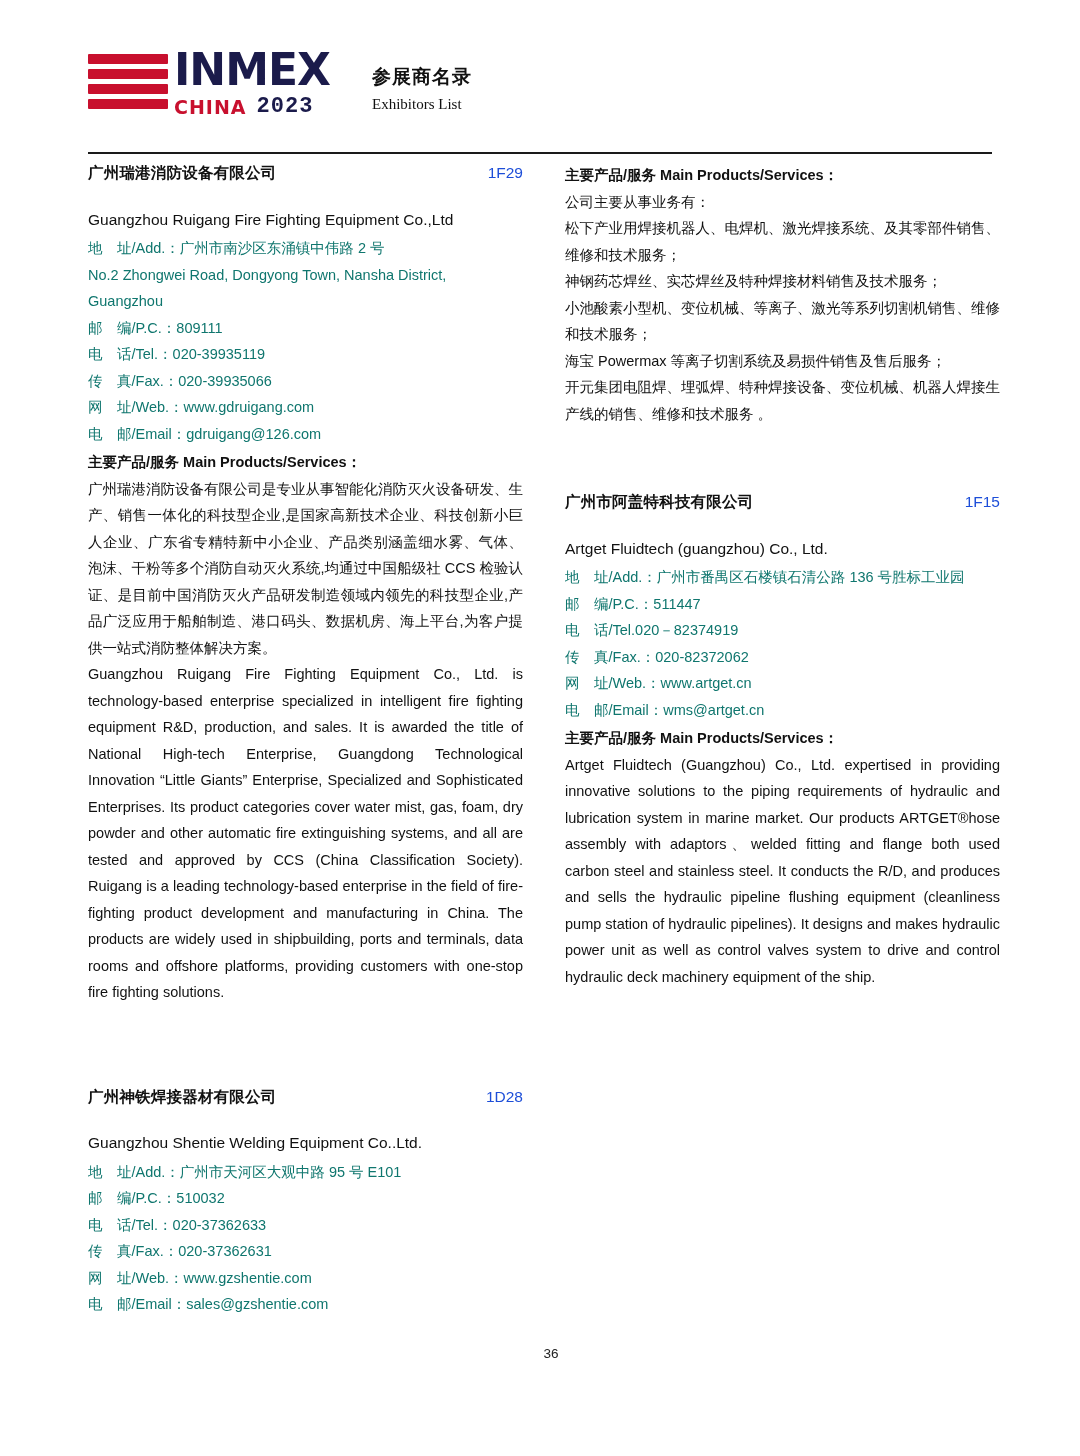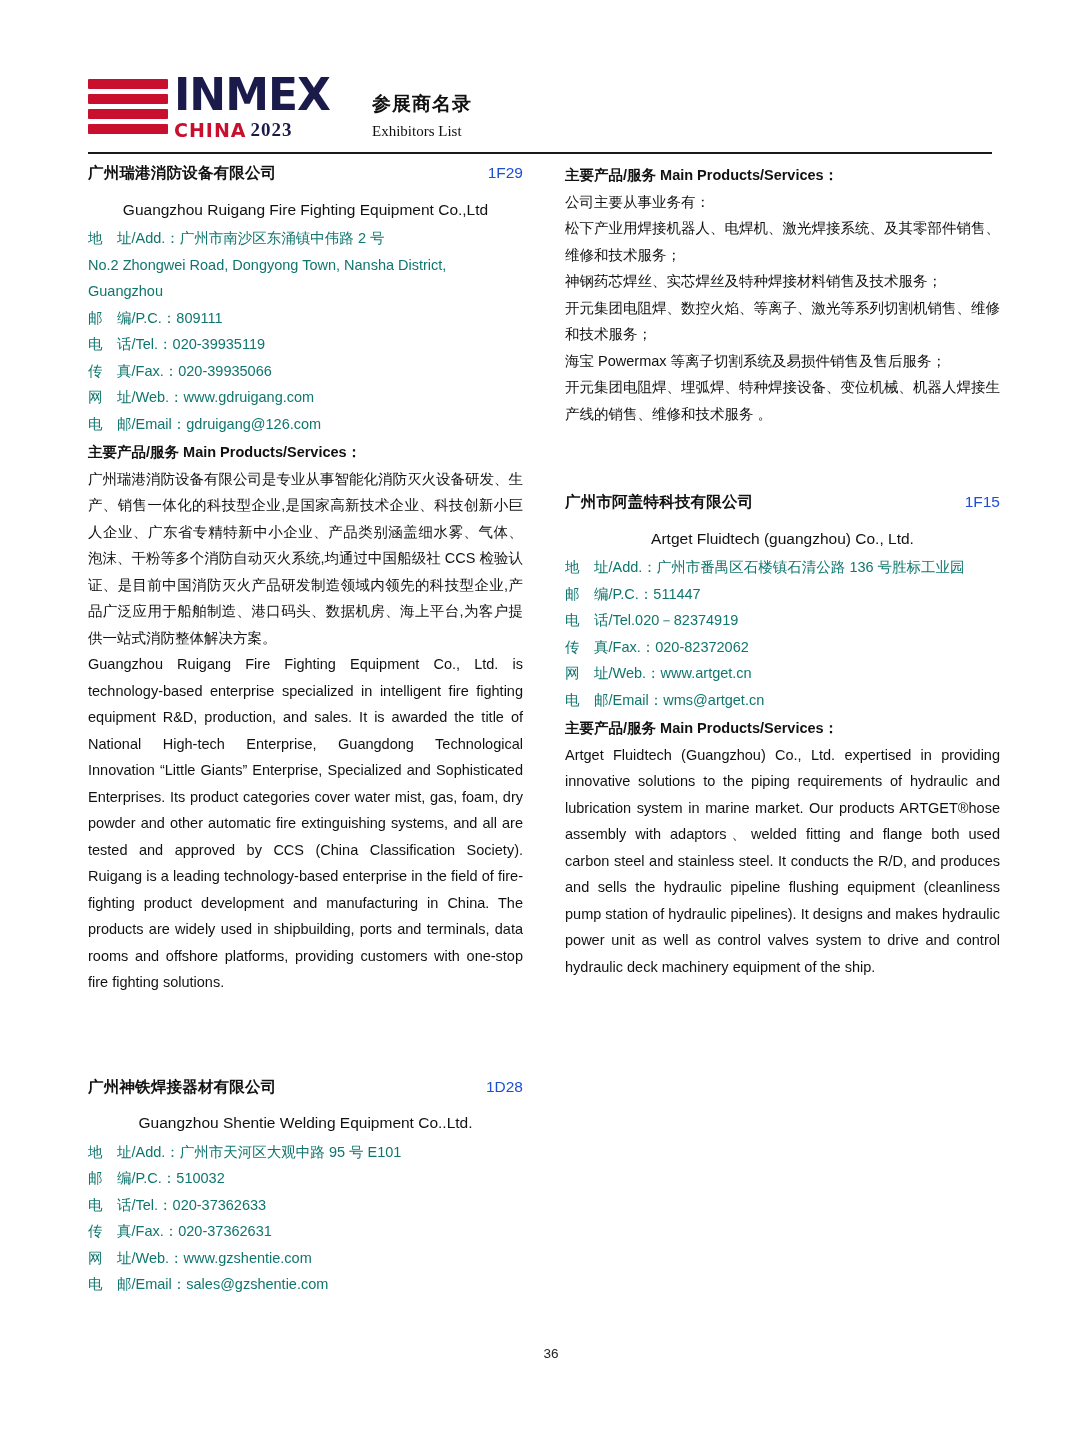--- a/index.html
+++ b/index.html
@@ -21,25 +21,25 @@
     width: 1080px;
     height: 1456px;
     box-sizing: border-box;
     padding: 0;
   }
 
   
   .header {
     position: absolute;
     left: 88px;
-    top: 64px;
+    top: 48px;
     width: 904px;
     height: 86px;
     display: flex;
-    align-items: center;
+    align-items: flex-start;
   }
   .logo-block {
     display: flex;
     align-items: flex-start;
   }
   .logo-waves {
     width: 80px;
     height: 56px;
     margin-top: 6px;
     margin-right: 6px;
@@ -76,26 +76,26 @@
     margin-top: 2px;
   }
   .logo-china {
     font-family: "DejaVu Sans", sans-serif;
     font-weight: bold;
     font-size: 19px;
     letter-spacing: 1px;
     color: #c8102e;
   }
   .logo-year {
-    font-family: Liberation Serif, serif;
-    font-weight: bold;
-    font-size: 19px;
+    font-family: Liberation Mono, monospace;
+    font-weight: bold;
+    font-size: 22px;
     letter-spacing: 1px;
     color: #1b1b4b;
-    margin-left: 4px;
+    margin-left: 10px;
   }
   .header-titles {
     margin-left: 42px;
     margin-top: 16px;
   }
   .title-cn {
     font-size: 19px;
     font-weight: bold;
     color: #111;
     letter-spacing: 1px;
@@ -138,23 +138,22 @@
     letter-spacing: 0.2px;
   }
   .booth {
     font-size: 15.5px;
     color: #1d4ed8;
     font-family: "Liberation Sans", sans-serif;
   }
   .name-en {
     font-size: 15.5px;
     color: #111;
-    margin-top: 10px;
+    margin-top: 20px;
     margin-bottom: 2px;
-    text-align: center;
   }
   .field {
     display: block;
     font-size: 14.5px;
     color: #0f766e;
   }
   .field .lbl { white-space: pre; }
   .section-label {
     font-weight: bold;
     font-size: 14.5px;
@@ -272,21 +271,21 @@
 
   </div>
 
   <div class="col col-right">
 
     <div class="entry">
       <div class="section-label">主要产品/服务 Main Products/Services：</div>
       <div class="para">公司主要从事业务有：</div>
       <div class="para">松下产业用焊接机器人、电焊机、激光焊接系统、及其零部件销售、维修和技术服务；</div>
       <div class="para">神钢药芯焊丝、实芯焊丝及特种焊接材料销售及技术服务；</div>
-      <div class="para">开元集团电阻焊、数控火焰、等离子、激光等系列切割机销售、维修和技术服务；</div>
+      <div class="para">小池酸素小型机、变位机械、等离子、激光等系列切割机销售、维修和技术服务；</div>
       <div class="para">海宝 Powermax 等离子切割系统及易损件销售及售后服务；</div>
       <div class="para">开元集团电阻焊、埋弧焊、特种焊接设备、变位机械、机器人焊接生产线的销售、维修和技术服务 。</div>
     </div>
 
     <div class="spacer-lg"></div>
 
     <div class="entry">
       <div class="entry-head">
         <span class="name-cn">广州市阿盖特科技有限公司</span>
         <span class="booth">1F15</span>

